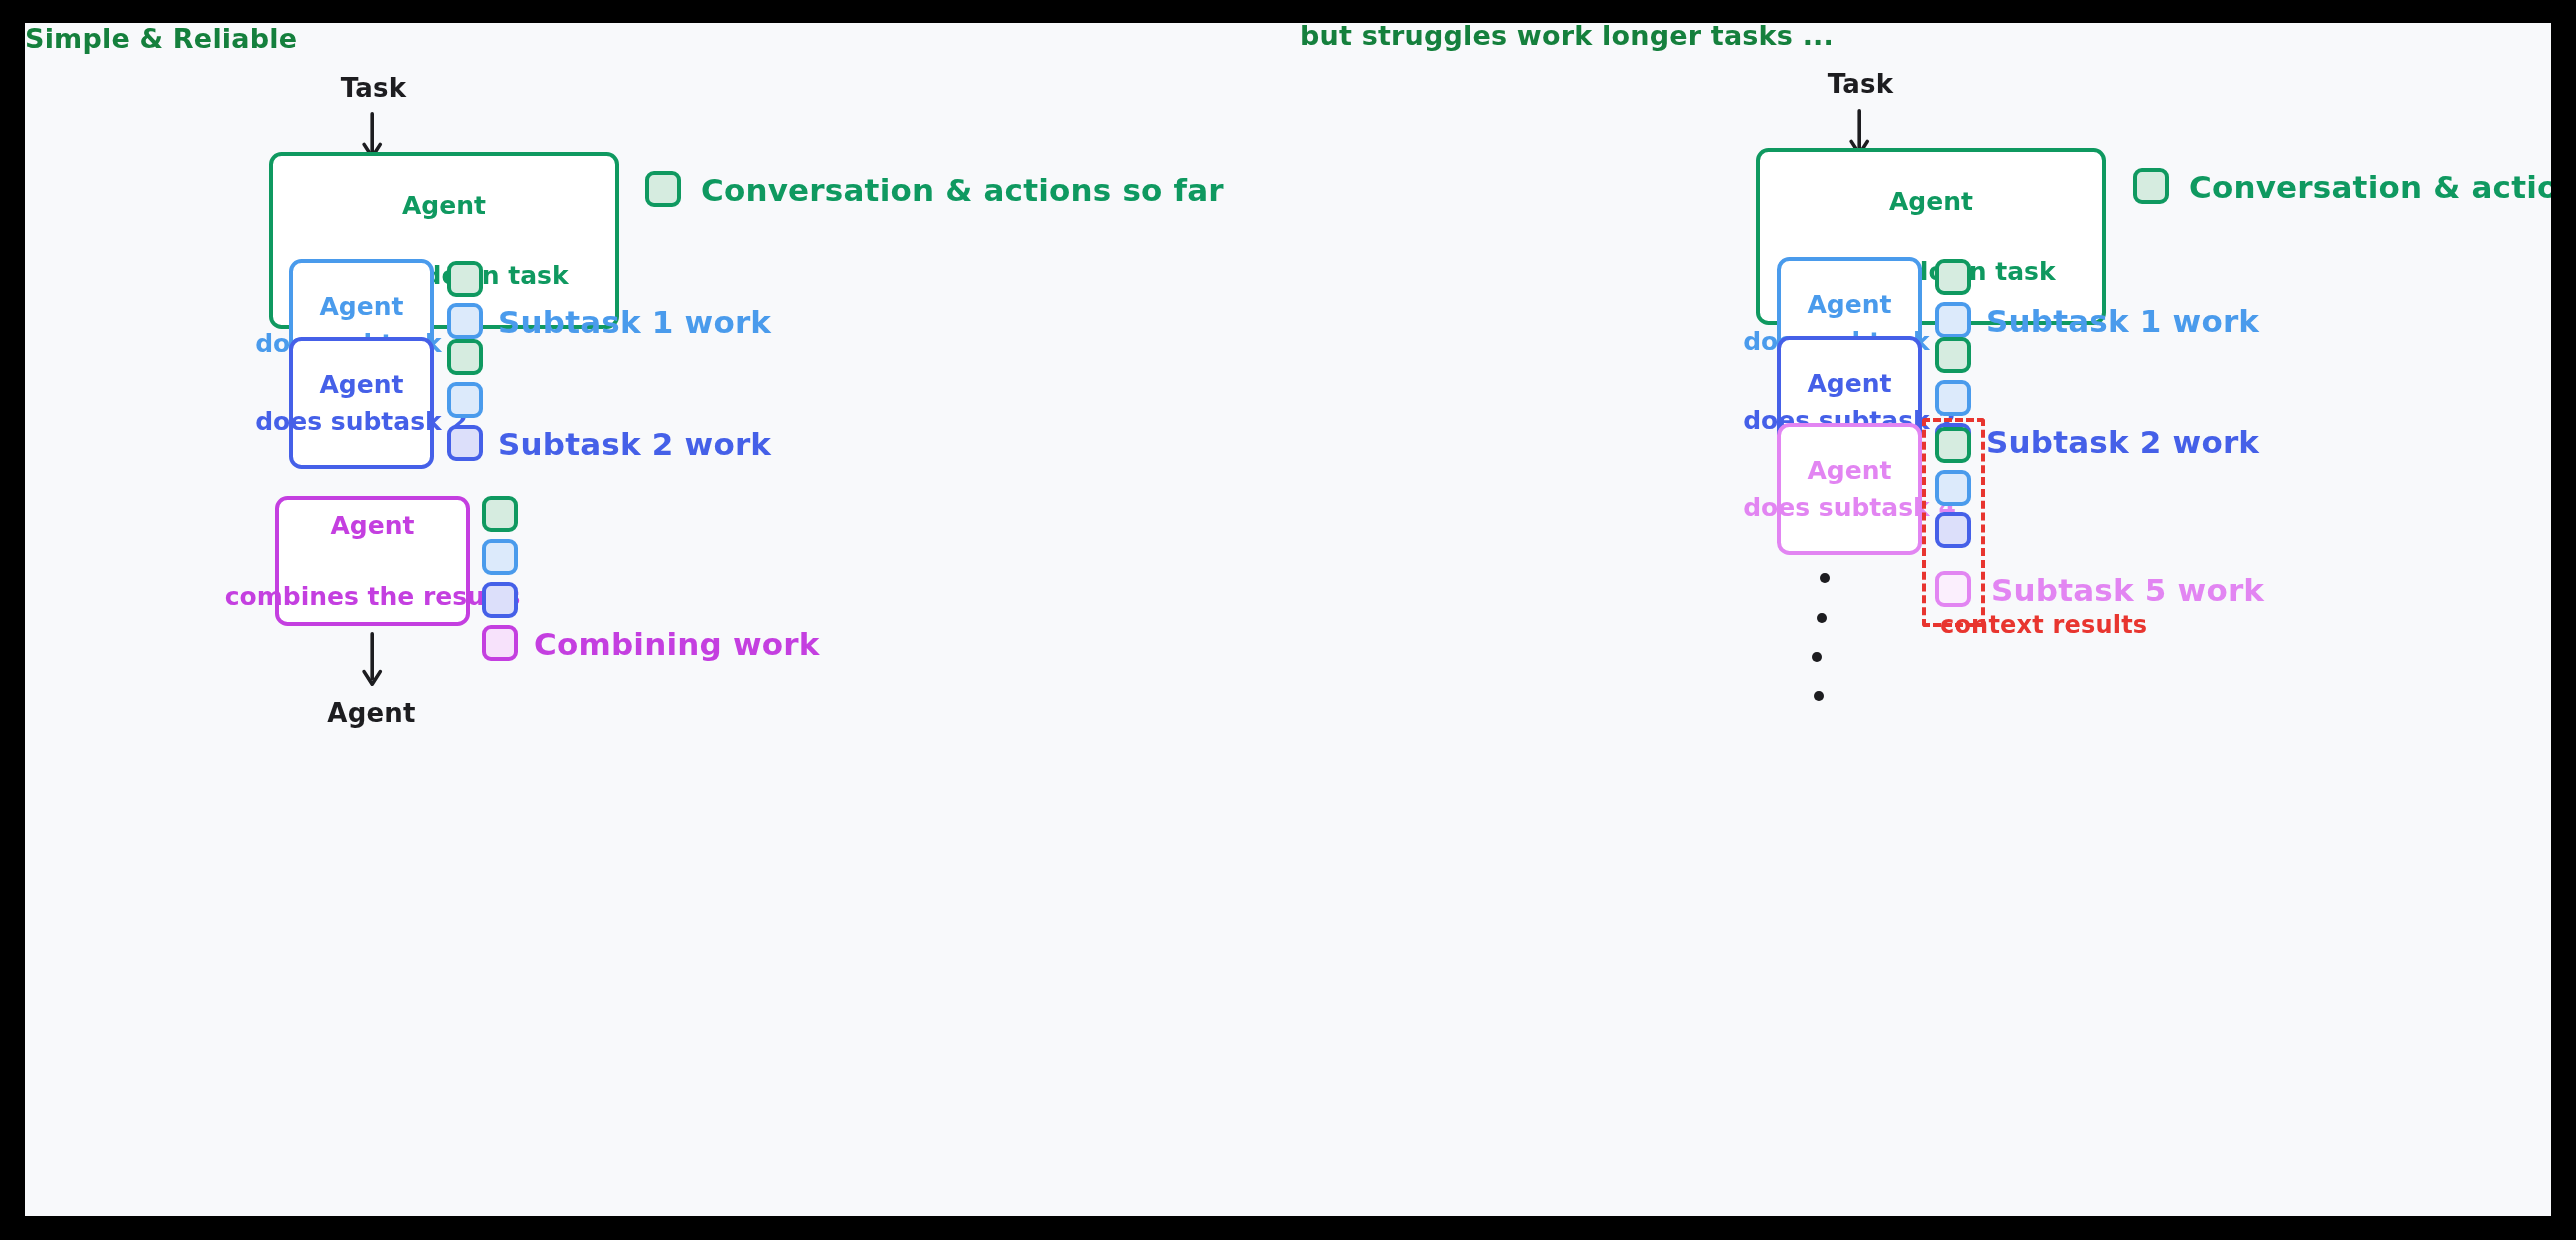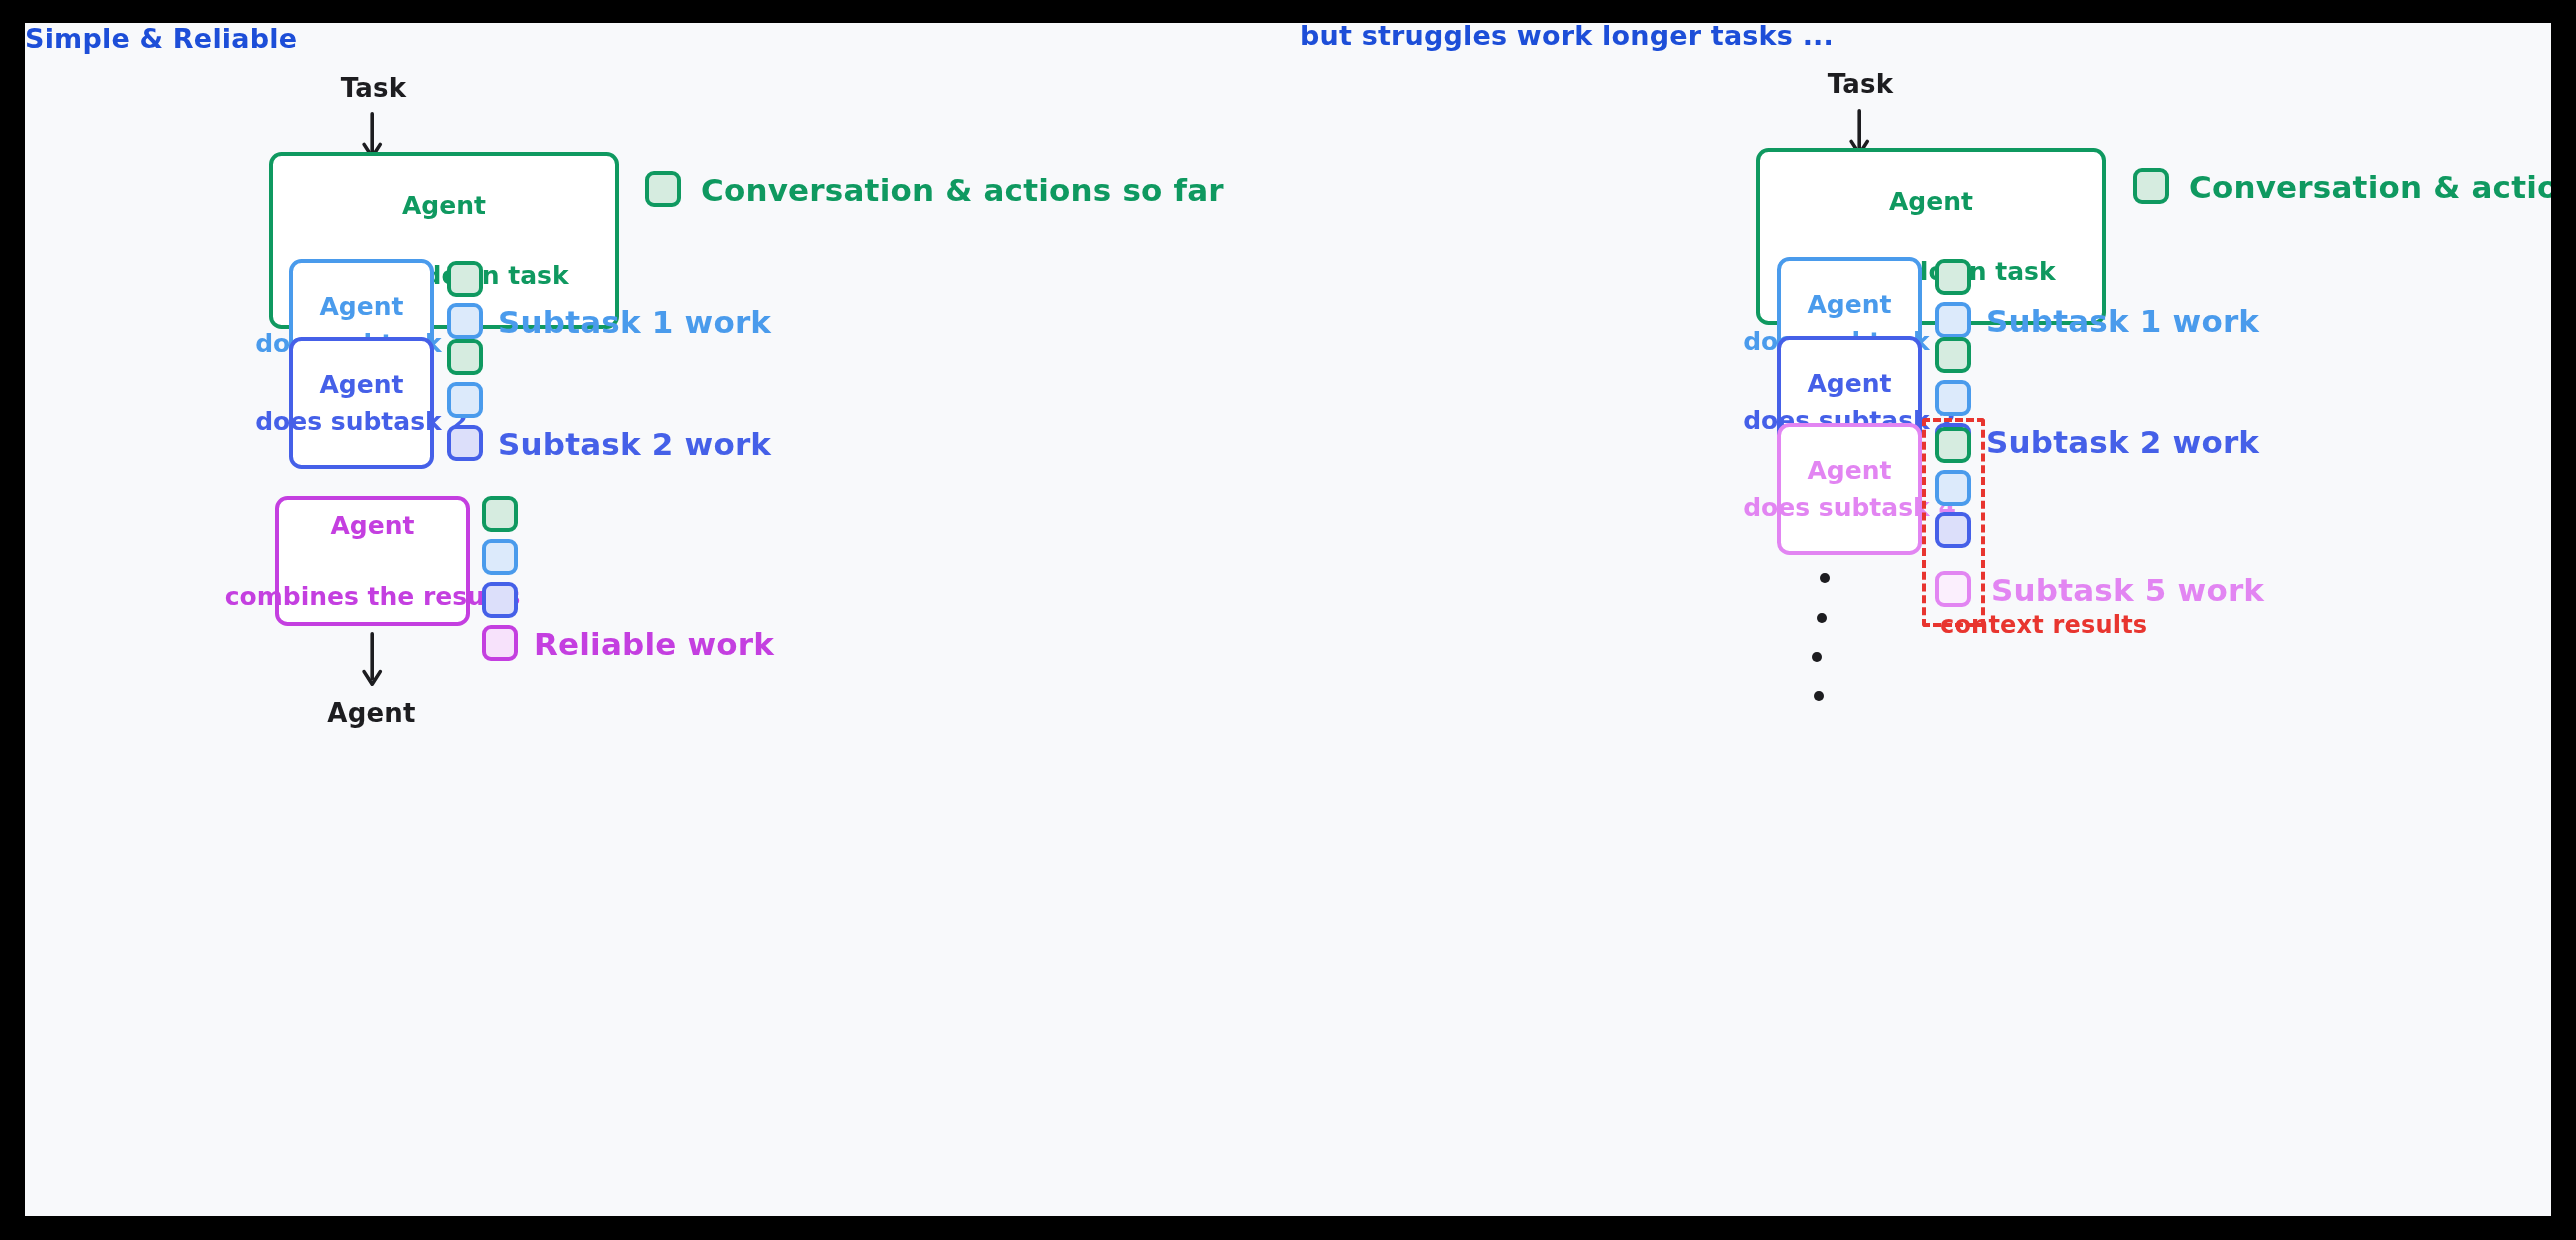--- a/index.html
+++ b/index.html
@@ -28,21 +28,21 @@
   
   .hand {
     font-family: "DejaVu Sans", sans-serif;
     font-weight: 700;
     letter-spacing: 0.2px;
     white-space: nowrap;
   }
   .heading {
     position: absolute;
     font-size: 27px;
-    color: #1d4ed8;
+    color: #15803d;
   }
   .node-label {
     position: absolute;
     font-size: 26px;
     color: #1d1d20;
     text-align: center;
     white-space: nowrap;
   }
   .legend-text {
     position: absolute;
@@ -161,21 +161,21 @@
       <div class="hand legend-text" style="left:473px; top:403px; color:#4560e8;">Subtask 2 work</div>
 
       <div class="agent-box two-gap" style="left:250px; top:473px; width:195px; height:130px; border-color:#c43fe0;">
         <span class="ln ln1" style="color:#c43fe0;">Agent</span>
         <span class="ln ln2" style="color:#c43fe0;">combines the results</span>
       </div>
       <div class="chip chip-green" style="left:457px; top:473px;"></div>
       <div class="chip chip-blue1" style="left:457px; top:516px;"></div>
       <div class="chip chip-blue2" style="left:457px; top:559px;"></div>
       <div class="chip chip-purple" style="left:457px; top:602px;"></div>
-      <div class="hand legend-text" style="left:509px; top:603px; color:#c43fe0;">Reliable work</div>
+      <div class="hand legend-text" style="left:509px; top:603px; color:#c43fe0;">Combining work</div>
 
       <svg class="arrow" style="left:322px; top:609px;" width="54" height="63" viewBox="0 0 60 70">
         <line x1="28" y1="2" x2="28" y2="52" stroke="#1d1d20" stroke-width="4" stroke-linecap="round"></line>
         <path d="M19 44 L28 58 L37 44" fill="none" stroke="#1d1d20" stroke-width="4" stroke-linecap="round" stroke-linejoin="round"></path>
       </svg>
 
       <div class="hand node-label" style="left:266px; top:675px; width:161px;">Agent</div>
     </div>
 
     <div>

